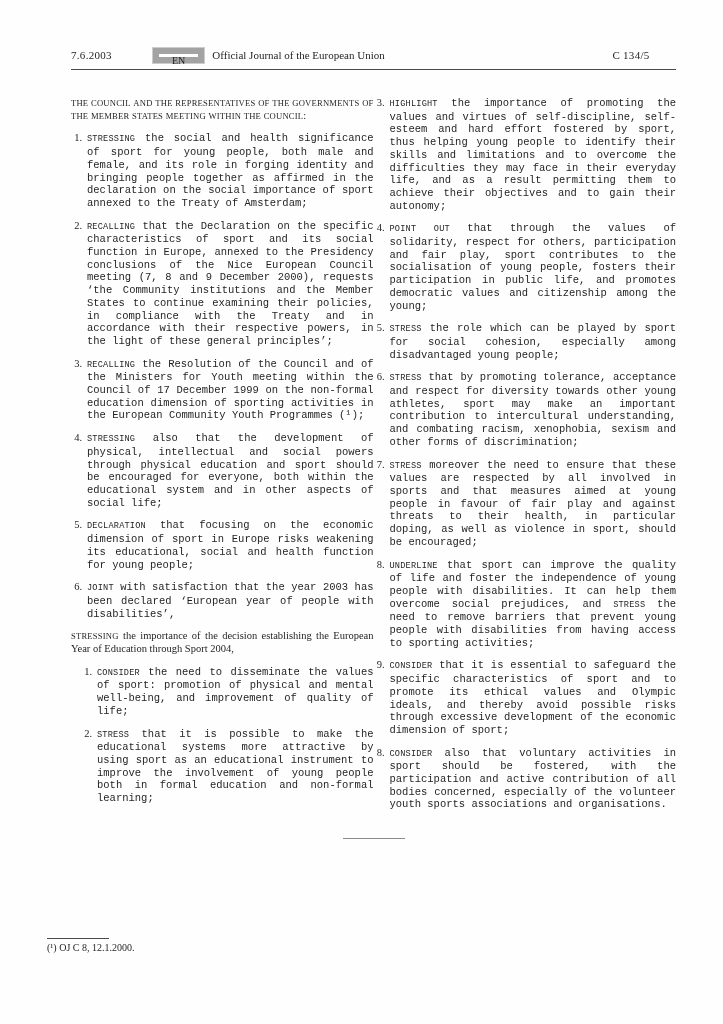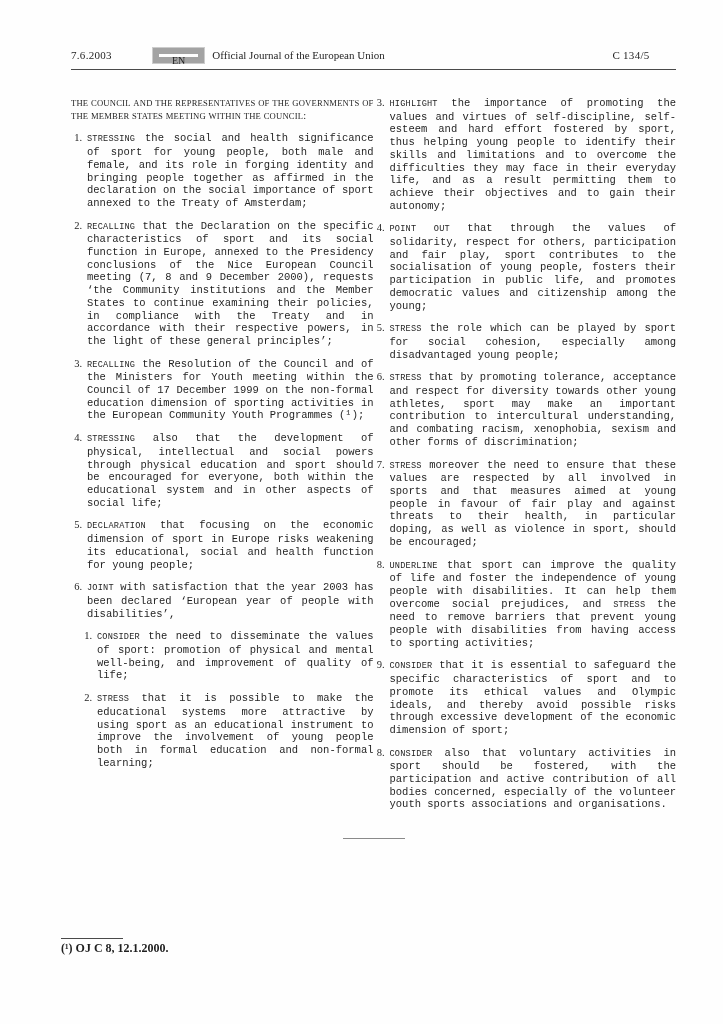--- a/index.html
+++ b/index.html
@@ -68,25 +68,24 @@
   .mid-divider {
     width: 62px;
     margin: 17px auto 0 auto;
     border: none;
     border-top: 1px solid #8a8a8a;
   }
 
   
   .footnote {
     position: absolute;
-    left: 61px;
+    left: 47px;
     top: 938px;
-    font-size: 12px;
+    font-size: 10px;
     line-height: 12px;
-    font-weight: bold;
   }
   .footnote-rule {
     width: 62px;
     border: none;
     border-top: 1px solid #4a4a4a;
     margin-bottom: 3px;
   }
 </style>
 </head>
 <body>
@@ -134,20 +133,21 @@
               <span class="num">5.</span>
               <span class="txt"><span class="sc">DECLARATION</span> that focusing on the economic dimension of sport in Europe risks weakening its educational, social and health function for young people;</span>
             </div>
 
             <div class="item">
               <span class="num">6.</span>
               <span class="txt"><span class="sc">JOINT</span> with satisfaction that the year 2003 has been declared ‘European year of people with disabilities’,</span>
             </div>
           </div>
 
+        <p class="plain-para"><span class="sc">STRESSING</span> the importance of the decision establishing the European Year of Education through Sport 2004,</p>
 
         <div class="sub-list">
 
             <div class="item">
               <span class="num">1.</span>
               <span class="txt"><span class="sc">CONSIDER</span> the need to disseminate the values of sport: promotion of physical and mental well-being, and improvement of quality of life;</span>
             </div>
 
             <div class="item">
               <span class="num">2.</span>

